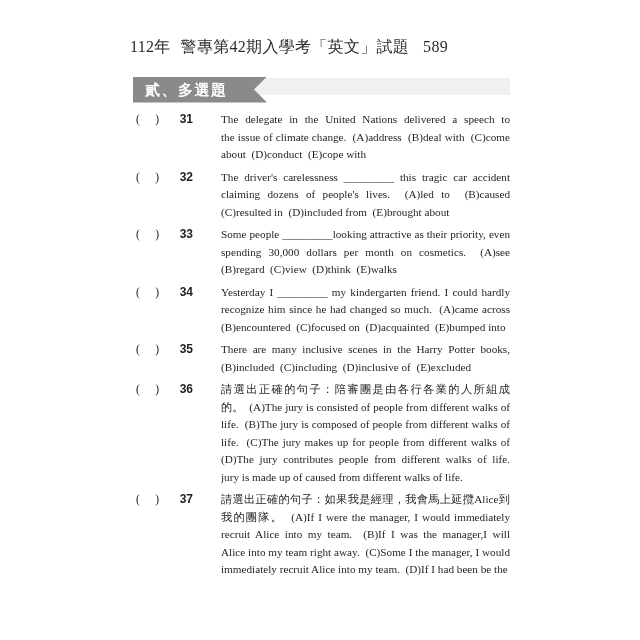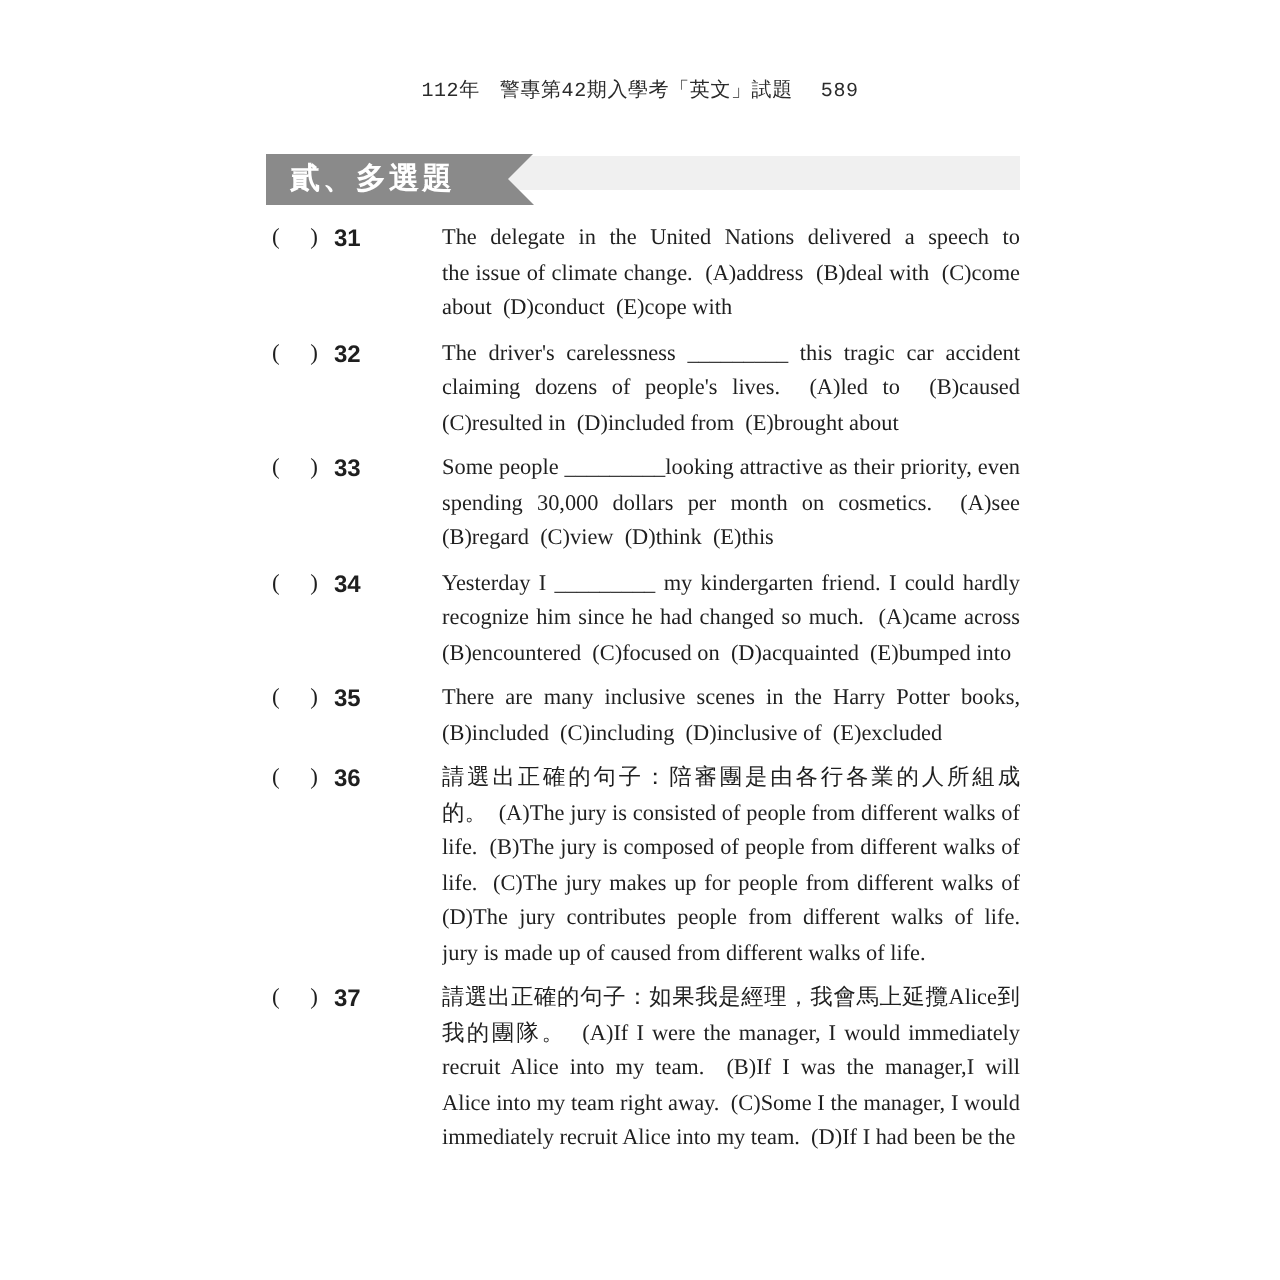--- a/index.html
+++ b/index.html
@@ -18,27 +18,26 @@
     height: 640px;
     background: #ffffff;
   }
 
   
   .page-header {
     position: absolute;
     top: 40px;
     left: 130px;
     width: 380px;
-    text-align: center;
-    font-size: 10px;
+    text-align: left;
+    font-size: 16px;
     line-height: 13px;
     color: #2b2b2b;
     letter-spacing: 0.3px;
     white-space: nowrap;
-    font-family: Liberation Mono, monospace;
   }
   .page-header .header-title { margin-left: 10px; }
   .page-header .header-page  { margin-left: 14px; }
 
   
   .banner-strip {
     position: absolute;
     left: 133px;
     top: 78px;
     width: 377px;
@@ -86,20 +85,21 @@
     font-size: 11.5px;
   }
   .q-num {
     flex: none;
     width: 34px;
     box-sizing: border-box;
     padding-left: 8px;
     font-family: "Liberation Sans", sans-serif;
     font-weight: bold;
     font-size: 12px;
+    text-align: right;
   }
   .q-body {
     flex: 1;
     min-width: 0;
     margin-left: 28px;
   }
   .q-line {
     white-space: pre-wrap;
     text-align: justify;
     text-align-last: justify;
@@ -154,21 +154,21 @@
 
     <div class="q-row">
       <div class="q-marker">
         <span>(</span>
         <span>)</span>
       </div>
       <div class="q-num">33</div>
       <div class="q-body">
           <div class="q-line">Some people _________looking attractive as their priority, even</div>
           <div class="q-line">spending 30,000 dollars per month on cosmetics.  (A)see</div>
-          <div class="q-line q-line-last">(B)regard  (C)view  (D)think  (E)this</div>
+          <div class="q-line q-line-last">(B)regard  (C)view  (D)think  (E)walks</div>
         </div>
     </div>
 
     <div class="q-row">
       <div class="q-marker">
         <span>(</span>
         <span>)</span>
       </div>
       <div class="q-num">34</div>
       <div class="q-body">

